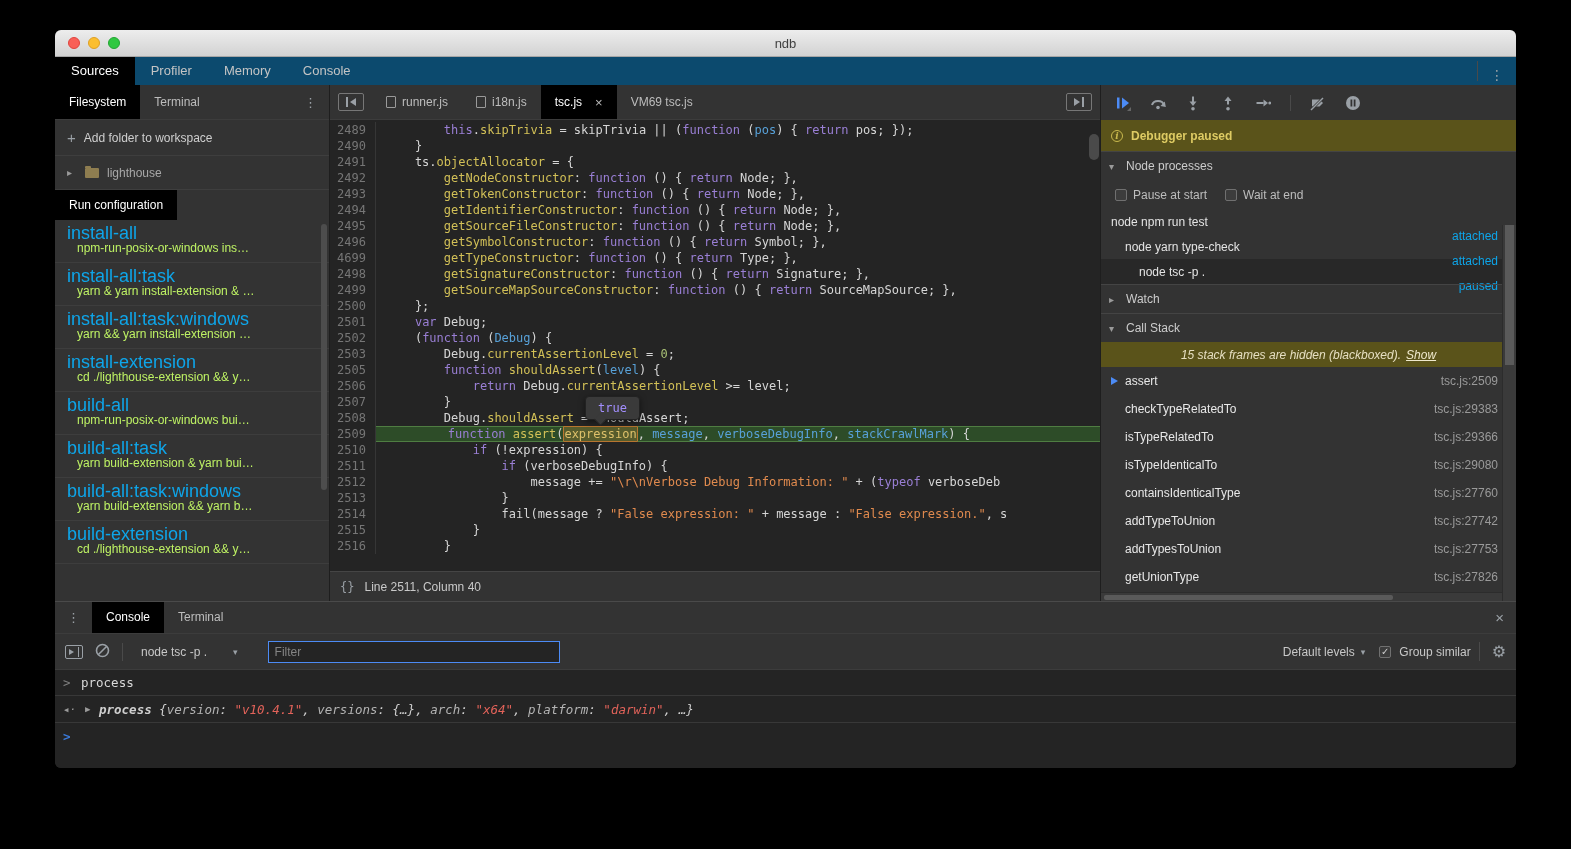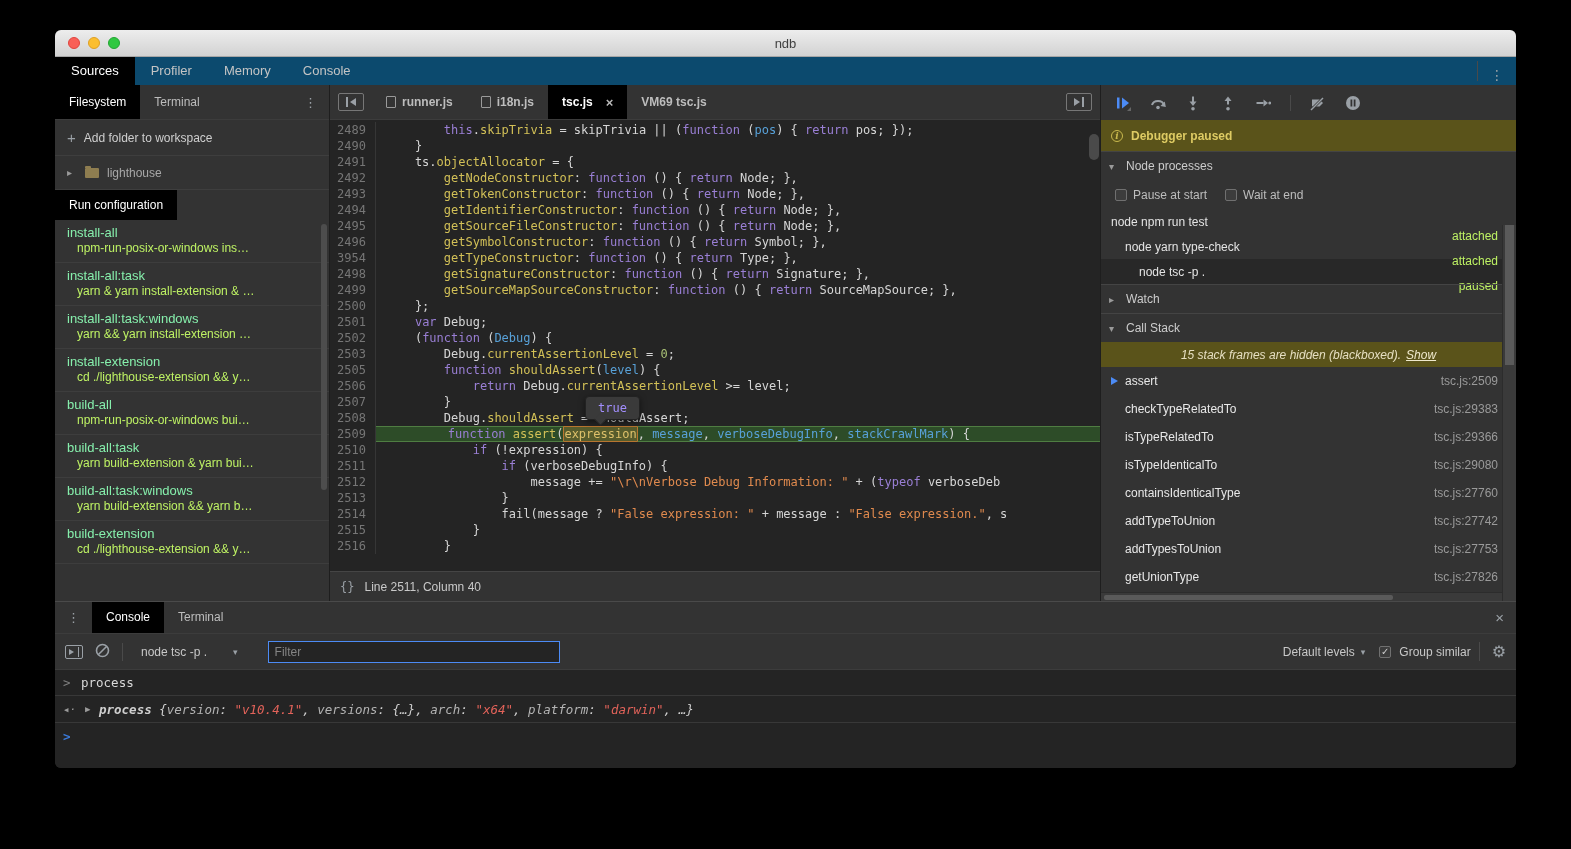--- a/index.html
+++ b/index.html
@@ -40,21 +40,21 @@
   .add-folder { height:36px; }
   .plus { color:#9aa0a6; font-size:15px; }
   .folder-row { height:34px; color:#a8a8a8; }
   .disc { color:#9a9a9a; font-size:10px; width:10px; }
   .folder-ic { width:14px; height:10px; background:#8e7d50; border-radius:1px; position:relative; }
   .folder-ic:before { content:""; position:absolute; left:0; top:-2px; width:6px; height:2px; background:#8e7d50; border-radius:1px 1px 0 0; }
   .runcfg-hdr { height:30px; flex:none; display:flex; }
   .runcfg-chip { background:#000; color:#fff; font-size:12px; padding:0 14px; line-height:30px; }
   .runcfg-list { flex:1; overflow:hidden; position:relative; }
   .rc-item { padding:5px 12px 6px 12px; border-bottom:1px solid #3d3d3d; }
-  .rc-name { color:#86efac; font-size:13px; line-height:16px; }
+  .rc-name { color:#0ea5e9; font-size:18px; line-height:16px; }
   .rc-cmd { color:#bef264; font-size:12px; line-height:15px; padding-left:10px; white-space:nowrap; overflow:hidden; }
   .side-scroll { position:absolute; right:2px; top:4px; width:6px; height:266px; background:#4d4d4d; border-radius:3px; }
 
   
   .editor { flex:1; display:flex; flex-direction:column; min-width:0; background:#242424; }
   .pane-btn { width:26px; height:18px; border:1px solid #777; border-radius:2px; align-self:center; margin:0 8px;
               display:flex; align-items:center; justify-content:center; gap:2px; }
   .tri-l { width:0; height:0; border-top:4px solid transparent; border-bottom:4px solid transparent; border-right:6px solid #9aa0a6; }
   .tri-r { width:0; height:0; border-top:4px solid transparent; border-bottom:4px solid transparent; border-left:6px solid #9aa0a6; }
   .pbar { width:2px; height:10px; background:#9aa0a6; }
@@ -89,21 +89,21 @@
             gap:8px; padding:0 10px; flex:none; }
   .info-ic { width:12px; height:12px; border-radius:50%; border:1px solid #c9b94e; color:#c9b94e; font-size:9px;
              font-style:italic; display:flex; align-items:center; justify-content:center; font-family:"DejaVu Serif",serif; }
   .sec-hdr { height:29px; display:flex; align-items:center; gap:7px; padding:0 8px; color:#ccc; border-top:1px solid #444; flex:none; }
   .chk-row { height:29px; display:flex; align-items:center; gap:6px; padding:0 14px; color:#bdbdbd; flex:none; }
   .chk { width:12px; height:12px; border:1px solid #707070; background:#3c3c3c; border-radius:2px;
          display:inline-flex; align-items:center; justify-content:center; font-size:10px; color:#ccc; flex:none; }
   .proc-row { height:25px; display:flex; align-items:center; padding:0 18px 0 10px; color:#e4e4e4; flex:none; }
   .proc-row.selected { background:#282828; }
   .proc-name { flex:1; white-space:nowrap; overflow:hidden; }
-  .proc-status { color:#bef264;margin-top:28px; }
+  .proc-status { color:#0ea5e9;margin-top:28px; }
   .bb-banner { height:25px; background:#5a531a; color:#e6dfc2; font-style:italic; display:flex; align-items:center;
                justify-content:center; gap:5px; flex:none; }
   .bb-link { text-decoration:underline; color:#efe9cd; }
   .frame { height:28px; display:flex; align-items:center; padding:0 18px 0 10px; flex:none; }
   .fr-arrow { width:14px; flex:none; }
   .fr-arrow.cur:before { content:""; display:block; width:0; height:0; border-top:4px solid transparent;
                          border-bottom:4px solid transparent; border-left:7px solid #4c8bf5; }
   .fr-fn { flex:1; color:#e8e8e8; white-space:nowrap; overflow:hidden; }
   .fr-loc { color:#9a9a9a; }
   .rp-vscroll { position:absolute; right:0; top:140px; bottom:0; width:14px; background:#3a3a3a; border-left:1px solid #2c2c2c; }
@@ -227,21 +227,21 @@
           </div>
         </div>
     </div>
 
     <div class="editor">
       <div class="strip">
         <div class="pane-btn">
           <span class="pbar"></span>
             <span class="tri-l"></span>
         </div>
-        <div id="editor-tabs" style="display:flex;font-weight:bold;">
+        <div id="editor-tabs" style="display:flex;">
             <div class="tab">
               <span class="doc-ic"></span>
               <span>runner.js</span>
             </div>
             <div class="tab">
               <span class="doc-ic"></span>
               <span>i18n.js</span>
             </div>
             <div class="tab active">
               <span>tsc.js</span>
@@ -259,21 +259,21 @@
       </div>
       <div class="code-area" id="code-area">
         <div class="cl"><span class="gut">2489</span><span class="ct"><span class="tok-p">        </span><span class="tok-k">this</span><span class="tok-p">.</span><span class="tok-y">skipTrivia</span><span class="tok-p"> = skipTrivia || (</span><span class="tok-k">function</span><span class="tok-p"> (</span><span class="tok-b">pos</span><span class="tok-p">) { </span><span class="tok-k">return</span><span class="tok-p"> pos; });</span></span></div>
           <div class="cl"><span class="gut">2490</span><span class="ct"><span class="tok-p">    }</span></span></div>
           <div class="cl"><span class="gut">2491</span><span class="ct"><span class="tok-p">    ts.</span><span class="tok-y">objectAllocator</span><span class="tok-p"> = {</span></span></div>
           <div class="cl"><span class="gut">2492</span><span class="ct"><span class="tok-p">        </span><span class="tok-y">getNodeConstructor</span><span class="tok-p">: </span><span class="tok-k">function</span><span class="tok-p"> () { </span><span class="tok-k">return</span><span class="tok-p"> Node; },</span></span></div>
           <div class="cl"><span class="gut">2493</span><span class="ct"><span class="tok-p">        </span><span class="tok-y">getTokenConstructor</span><span class="tok-p">: </span><span class="tok-k">function</span><span class="tok-p"> () { </span><span class="tok-k">return</span><span class="tok-p"> Node; },</span></span></div>
           <div class="cl"><span class="gut">2494</span><span class="ct"><span class="tok-p">        </span><span class="tok-y">getIdentifierConstructor</span><span class="tok-p">: </span><span class="tok-k">function</span><span class="tok-p"> () { </span><span class="tok-k">return</span><span class="tok-p"> Node; },</span></span></div>
           <div class="cl"><span class="gut">2495</span><span class="ct"><span class="tok-p">        </span><span class="tok-y">getSourceFileConstructor</span><span class="tok-p">: </span><span class="tok-k">function</span><span class="tok-p"> () { </span><span class="tok-k">return</span><span class="tok-p"> Node; },</span></span></div>
           <div class="cl"><span class="gut">2496</span><span class="ct"><span class="tok-p">        </span><span class="tok-y">getSymbolConstructor</span><span class="tok-p">: </span><span class="tok-k">function</span><span class="tok-p"> () { </span><span class="tok-k">return</span><span class="tok-p"> Symbol; },</span></span></div>
-          <div class="cl"><span class="gut">3954</span><span class="ct"><span class="tok-p">        </span><span class="tok-y">getTypeConstructor</span><span class="tok-p">: </span><span class="tok-k">function</span><span class="tok-p"> () { </span><span class="tok-k">return</span><span class="tok-p"> Type; },</span></span></div>
+          <div class="cl"><span class="gut">4699</span><span class="ct"><span class="tok-p">        </span><span class="tok-y">getTypeConstructor</span><span class="tok-p">: </span><span class="tok-k">function</span><span class="tok-p"> () { </span><span class="tok-k">return</span><span class="tok-p"> Type; },</span></span></div>
           <div class="cl"><span class="gut">2498</span><span class="ct"><span class="tok-p">        </span><span class="tok-y">getSignatureConstructor</span><span class="tok-p">: </span><span class="tok-k">function</span><span class="tok-p"> () { </span><span class="tok-k">return</span><span class="tok-p"> Signature; },</span></span></div>
           <div class="cl"><span class="gut">2499</span><span class="ct"><span class="tok-p">        </span><span class="tok-y">getSourceMapSourceConstructor</span><span class="tok-p">: </span><span class="tok-k">function</span><span class="tok-p"> () { </span><span class="tok-k">return</span><span class="tok-p"> SourceMapSource; },</span></span></div>
           <div class="cl"><span class="gut">2500</span><span class="ct"><span class="tok-p">    };</span></span></div>
           <div class="cl"><span class="gut">2501</span><span class="ct"><span class="tok-p">    </span><span class="tok-k">var</span><span class="tok-p"> Debug;</span></span></div>
           <div class="cl"><span class="gut">2502</span><span class="ct"><span class="tok-p">    (</span><span class="tok-k">function</span><span class="tok-p"> (</span><span class="tok-b">Debug</span><span class="tok-p">) {</span></span></div>
           <div class="cl"><span class="gut">2503</span><span class="ct"><span class="tok-p">        Debug.</span><span class="tok-y">currentAssertionLevel</span><span class="tok-p"> = </span><span class="tok-n">0</span><span class="tok-p">;</span></span></div>
           <div class="cl"><span class="gut">2505</span><span class="ct"><span class="tok-p">        </span><span class="tok-k">function</span><span class="tok-p"> </span><span class="tok-y">shouldAssert</span><span class="tok-p">(</span><span class="tok-b">level</span><span class="tok-p">) {</span></span></div>
           <div class="cl"><span class="gut">2506</span><span class="ct"><span class="tok-p">            </span><span class="tok-k">return</span><span class="tok-p"> Debug.</span><span class="tok-y">currentAssertionLevel</span><span class="tok-p"> &gt;= level;</span></span></div>
           <div class="cl"><span class="gut">2507</span><span class="ct"><span class="tok-p">        }</span></span></div>
           <div class="cl"><span class="gut">2508</span><span class="ct"><span class="tok-p">        Debug.</span><span class="tok-y">shouldAssert</span><span class="tok-p"> = shouldAssert;</span></span></div>

